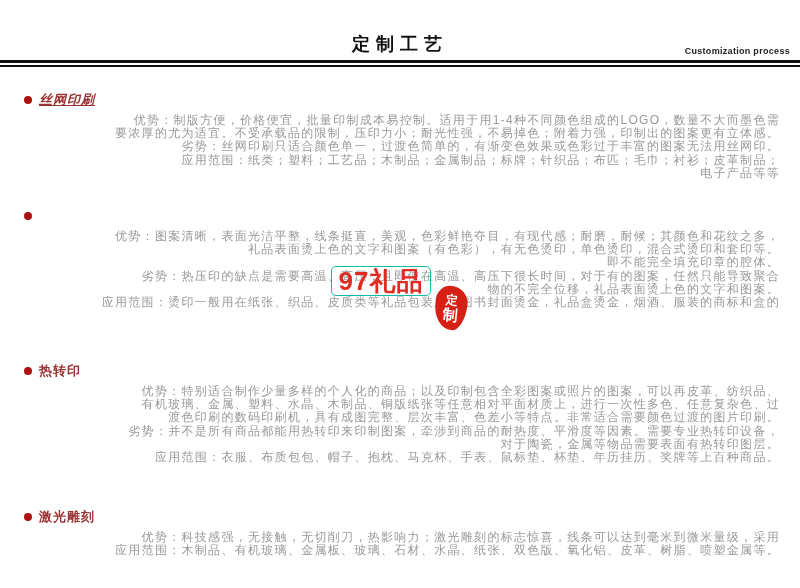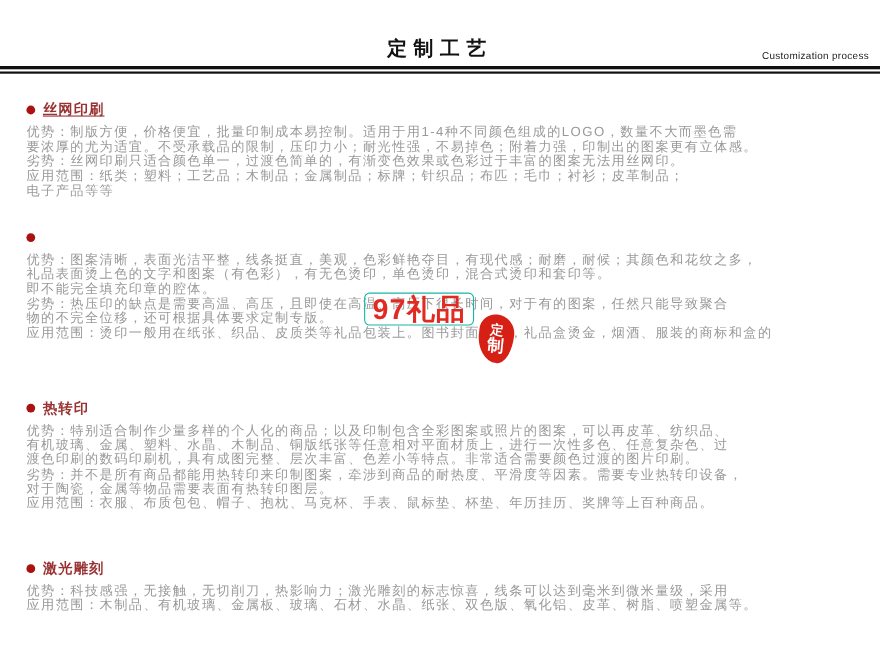--- a/index.html
+++ b/index.html
@@ -7,37 +7,37 @@
     position:relative;width:800px;height:588px;overflow:hidden;
     background:#ffffff;font-family:"Liberation Sans",sans-serif;
   }
   
   .hdr-title{
     position:absolute;top:32px;left:0;width:100%;text-align:center;
     font-size:18px;font-weight:bold;color:#111111;letter-spacing:6px;
   }
   .hdr-sub{
     position:absolute;top:46px;right:10px;
-    font-size:9px;font-weight:normal;color:#222222;letter-spacing:.3px;
+    font-size:9px;font-weight:bold;color:#222222;letter-spacing:.3px;
   }
   .rule{position:absolute;left:0;width:800px;}
   .rule-a{top:60px;height:3px;background:#101010;}
   .rule-b{top:65px;height:2px;background:#101010;}
   
   .section{position:absolute;left:24px;width:756px;}
   .sec-head{display:flex;align-items:center;height:16px;margin-bottom:6px;}
   .bullet{
     width:8px;height:8px;border-radius:50%;background:#aa1111;
     margin-right:7px;flex:0 0 auto;
   }
   .sec-title{
     font-size:13px;font-weight:bold;color:#993333;letter-spacing:1px;
   }
-  .sec-title.link{text-decoration:underline;cursor:pointer;}
-  .sec-body{}
+  .sec-title.link{text-decoration:underline;cursor:pointer;font-style:italic;}
+  .sec-body{text-align:right;}
   .line{
     font-size:12px;line-height:13.2px;color:#999999;letter-spacing:1.3px;
     white-space:nowrap;
   }
   .s1{top:92px;} .s2{top:208px;} .s3{top:363px;} .s4{top:509px;}
   
   .wm-box{
     position:absolute;left:331px;top:266px;width:98px;height:28px;
     border:1px solid #14b8a6;border-radius:5px;text-align:center;
     font-size:26px;font-weight:bold;color:#e02a22;line-height:28px;
@@ -79,21 +79,21 @@
 
   <div class="section s2">
     <div class="sec-head">
       <span class="bullet"></span>
     </div>
     <div class="sec-body">
       <div class="line">优势：图案清晰，表面光洁平整，线条挺直，美观，色彩鲜艳夺目，有现代感；耐磨，耐候；其颜色和花纹之多，</div>
       <div class="line">礼品表面烫上色的文字和图案（有色彩），有无色烫印，单色烫印，混合式烫印和套印等。</div>
       <div class="line">即不能完全填充印章的腔体。</div>
       <div class="line">劣势：热压印的缺点是需要高温、高压，且即使在高温、高压下很长时间，对于有的图案，任然只能导致聚合</div>
-      <div class="line">物的不完全位移，还可根据具体要求定制专版。</div>
+      <div class="line">物的不完全位移，礼品表面烫上色的文字和图案。</div>
       <div class="line">应用范围：烫印一般用在纸张、织品、皮质类等礼品包装上。图书封面烫金，礼品盒烫金，烟酒、服装的商标和盒的</div>
     </div>
   </div>
 
   <div class="section s3">
     <div class="sec-head">
       <span class="bullet"></span>
       <span class="sec-title">热转印</span>
     </div>
     <div class="sec-body">

